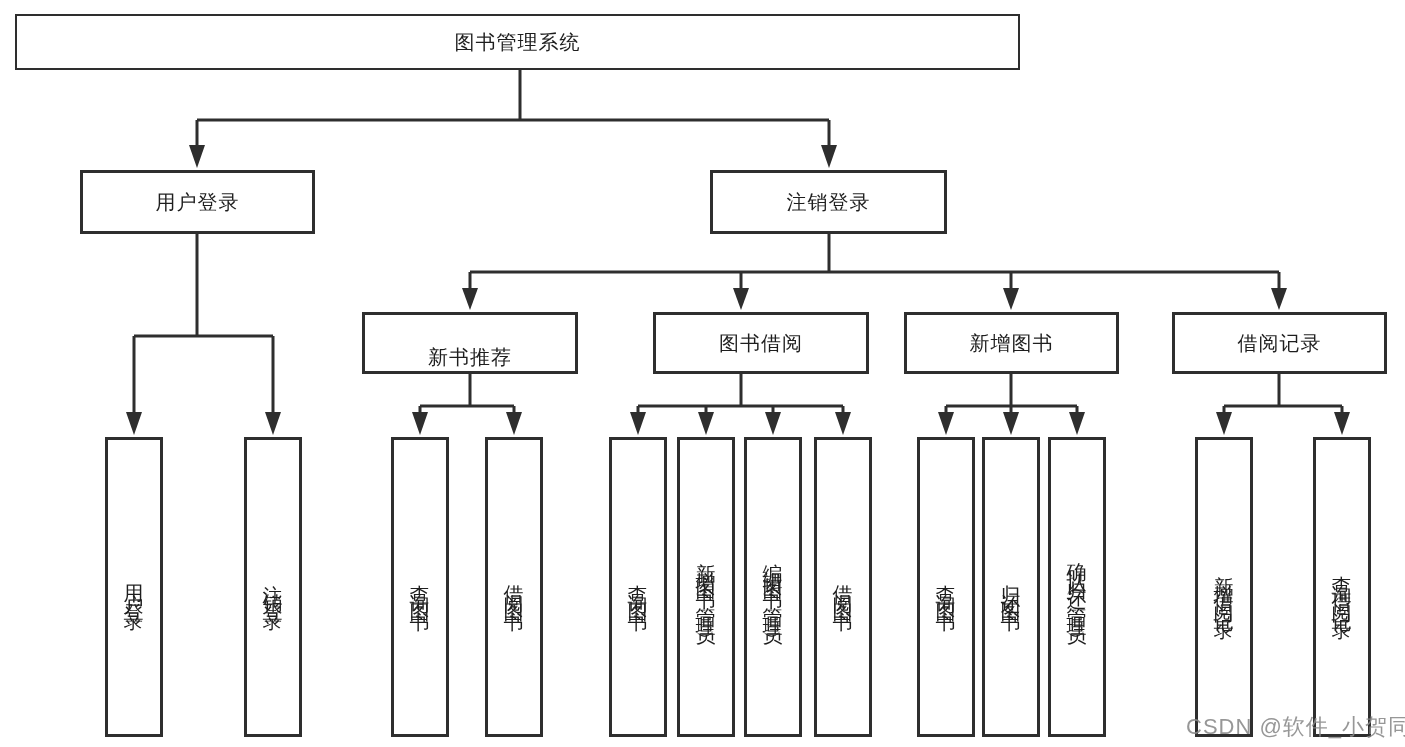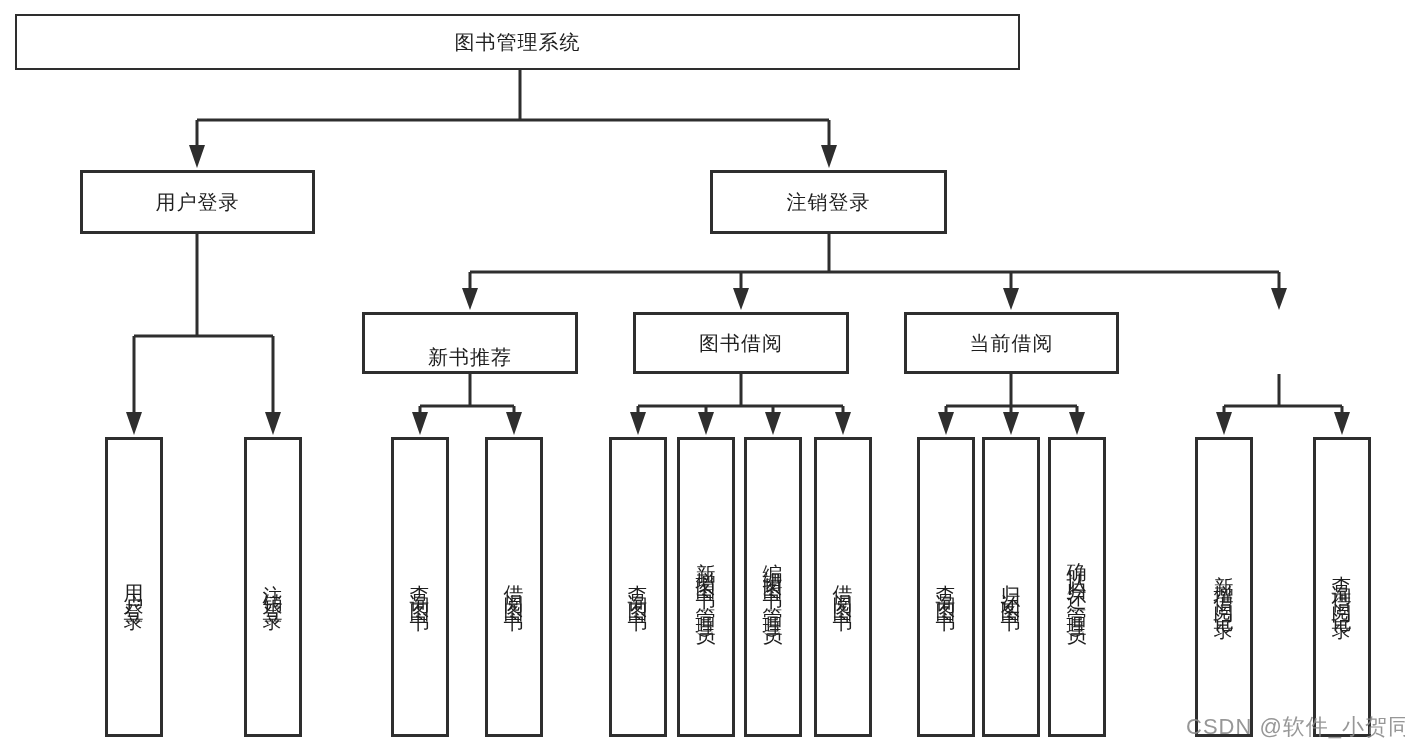--- a/index.html
+++ b/index.html
@@ -44,21 +44,21 @@
     line-height: 1;
     letter-spacing: 9px;
   }
   
   .b-root        { left: 15px;  top: 14px;  width: 1005px; height: 56px; border-width: 2px; }
   
   .b-user-login  { left: 80px;  top: 170px; width: 235px; height: 64px; }
   .b-book-mgmt   { left: 710px; top: 170px; width: 237px; height: 64px; }
   
   .b-new-rec     { left: 362px;  top: 312px; width: 216px; height: 62px; align-items: flex-end; }
-  .b-borrowing   { left: 633px;  top: 312px; width: 216px; height: 62px; align-items: center; }
+  .b-borrowing   { left: 653px;  top: 312px; width: 216px; height: 62px; align-items: center; }
   .b-current     { left: 904px;  top: 312px; width: 215px; height: 62px; }
   .b-records     { left: 1172px; top: 312px; width: 215px; height: 62px; }
   
   .leaf { top: 437px; width: 58px; height: 300px; }
   .l-user-login  { left: 105px; }
   .l-logout      { left: 244px; }
   .l-nr-query    { left: 391px; }
   .l-nr-borrow   { left: 485px; }
   .l-bb-query    { left: 609px; }
   .l-bb-add      { left: 677px; }
@@ -143,21 +143,24 @@
     <span>注销登录</span>
   </div>
 
   <div class="box h b-new-rec">
     <span>新书推荐</span>
   </div>
   <div class="box h b-borrowing">
     <span>图书借阅</span>
   </div>
   <div class="box h b-current">
-    <span>当前借阅</span>
+    <span>新增图书</span>
+  </div>
+  <div class="box h b-records">
+    <span>借阅记录</span>
   </div>
 
   <div class="box v leaf l-user-login">
     <span>用户登录</span>
   </div>
   <div class="box v leaf l-logout">
     <span>注销登录</span>
   </div>
 
   <div class="box v leaf l-nr-query">

